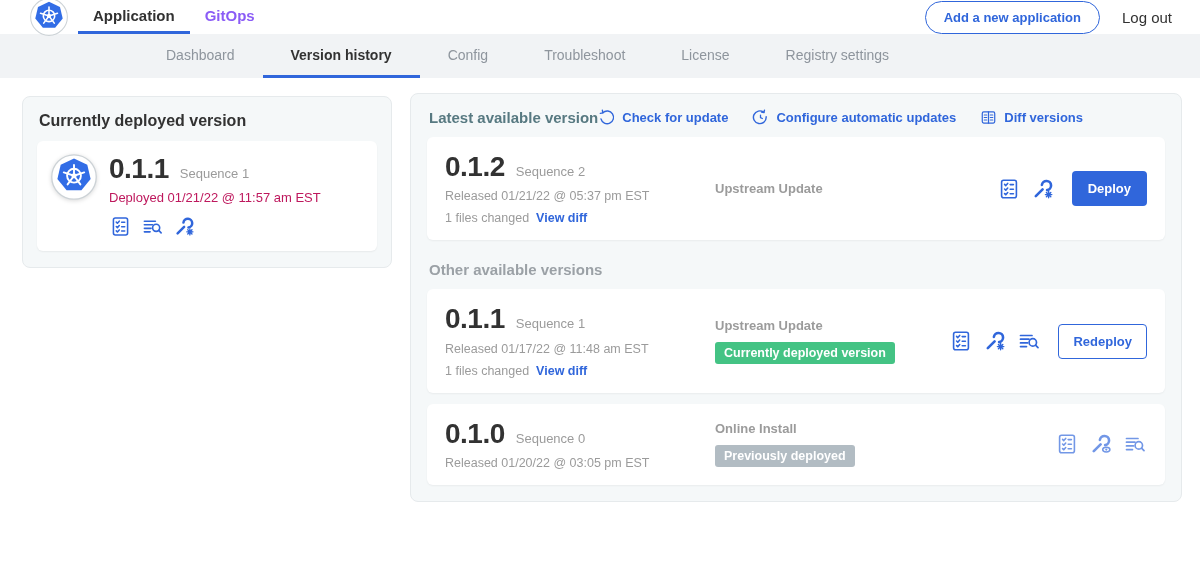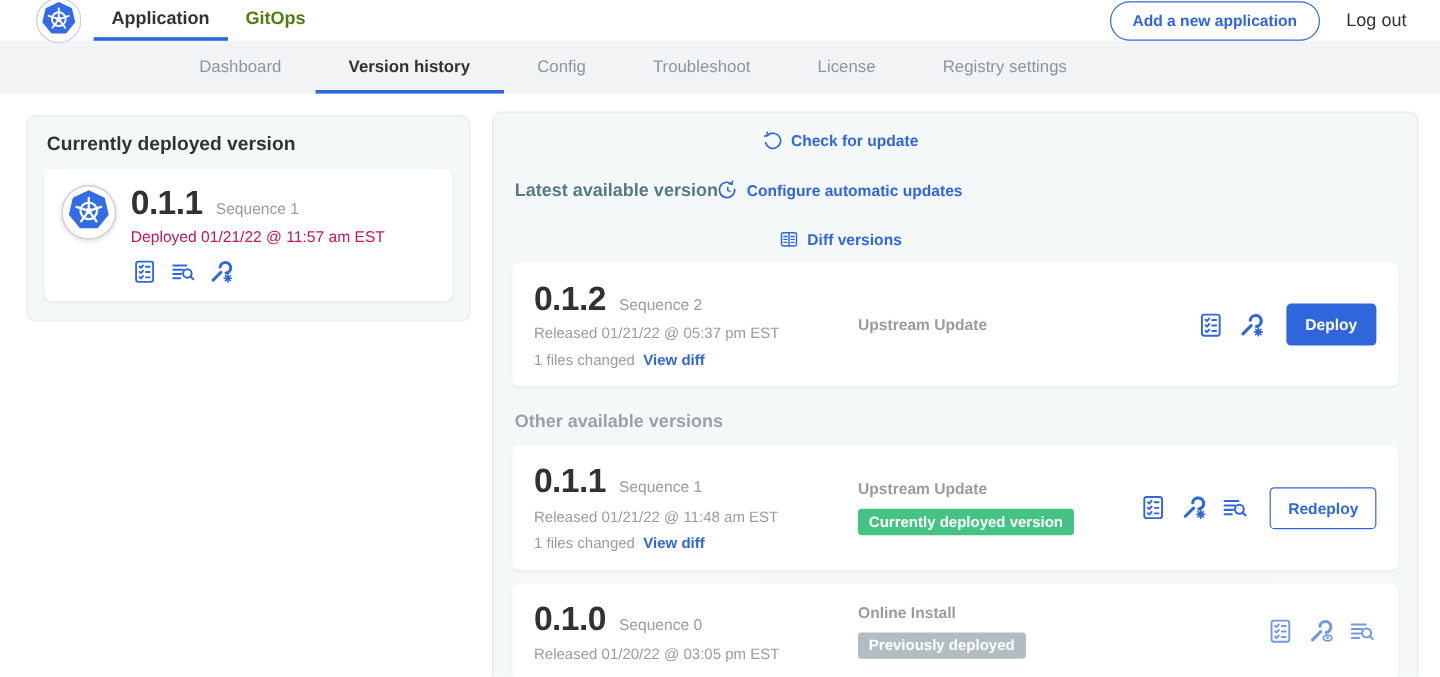--- a/index.html
+++ b/index.html
@@ -18,21 +18,21 @@
     display:flex;
     align-items:stretch;
     padding:0 28px 0 30px;
     background:#fff;
   }
   .brand-logo { width:38px; height:38px; align-self:center; }
   .top-tabs { display:flex; margin-left:10px; }
   .top-tab {
     display:flex; align-items:center;
     padding:0 15px;
-    font-size:15px; font-weight:700; color:#4d7c0f;
+    font-size:15px; font-weight:700; color:#8b5cf6;
     border-bottom:3px solid transparent;
     cursor:pointer;
   }
   .top-tab.active { color:#323232; border-bottom-color:#3066db; }
   .topbar-right { margin-left:auto; display:flex; align-items:center; gap:22px; }
   .add-app-btn {
     background:#fff;
     border:1px solid #3066db;
     color:#3066db;
     font-family:"Liberation Sans", sans-serif;
@@ -86,21 +86,21 @@
   .deployed-at { font-size:13px; color:#be185d; margin-top:7px; }
   .icon-row { display:flex; align-items:center; gap:9px; margin-top:10px; }
   .ic { color:#3066db; cursor:pointer; }
   .ic svg { width:23px; height:23px; }
   .ic.dim { opacity:.68; }
 
   
   .available-panel { flex:1; padding:12px 16px 16px; }
   .panel-head { display:flex; align-items:center; justify-content:flex-start; padding:3px 2px 0; }
   .panel-title { font-size:15px; font-weight:600; color:#577981; }
-  .head-actions { display:flex; align-items:center; gap:24px;flex-direction:column; }
+  .head-actions { display:flex; align-items:center; gap:24px; }
   .head-action { display:flex; align-items:center; gap:7px; color:#3066db; font-size:13px; font-weight:700; cursor:pointer; }
   .head-action svg { width:17px; height:17px; }
 
   .version-card {
     margin-top:11px;
     background:#fff;
     border-radius:6px;
     box-shadow:0 1px 2px rgba(0,0,0,.05);
     padding:15px 18px;
     display:flex; align-items:center;
@@ -353,21 +353,21 @@
     </div>
 
     <h3 class="other-title">Other available versions</h3>
 
     <div class="version-card">
       <div class="vc-left">
         <div class="ver-title-row">
           <span class="version-number">0.1.1</span>
           <span class="sequence">Sequence 1</span>
         </div>
-        <div class="released">Released 01/21/22 @ 11:48 am EST</div>
+        <div class="released">Released 01/17/22 @ 11:48 am EST</div>
         <div class="files-row">
           <span>1 files changed</span>
           <a class="view-diff">View diff</a>
         </div>
       </div>
       <div class="vc-mid">
         <div class="source-label">Upstream Update</div>
         <span class="badge green">Currently deployed version</span>
       </div>
       <div class="vc-right">

